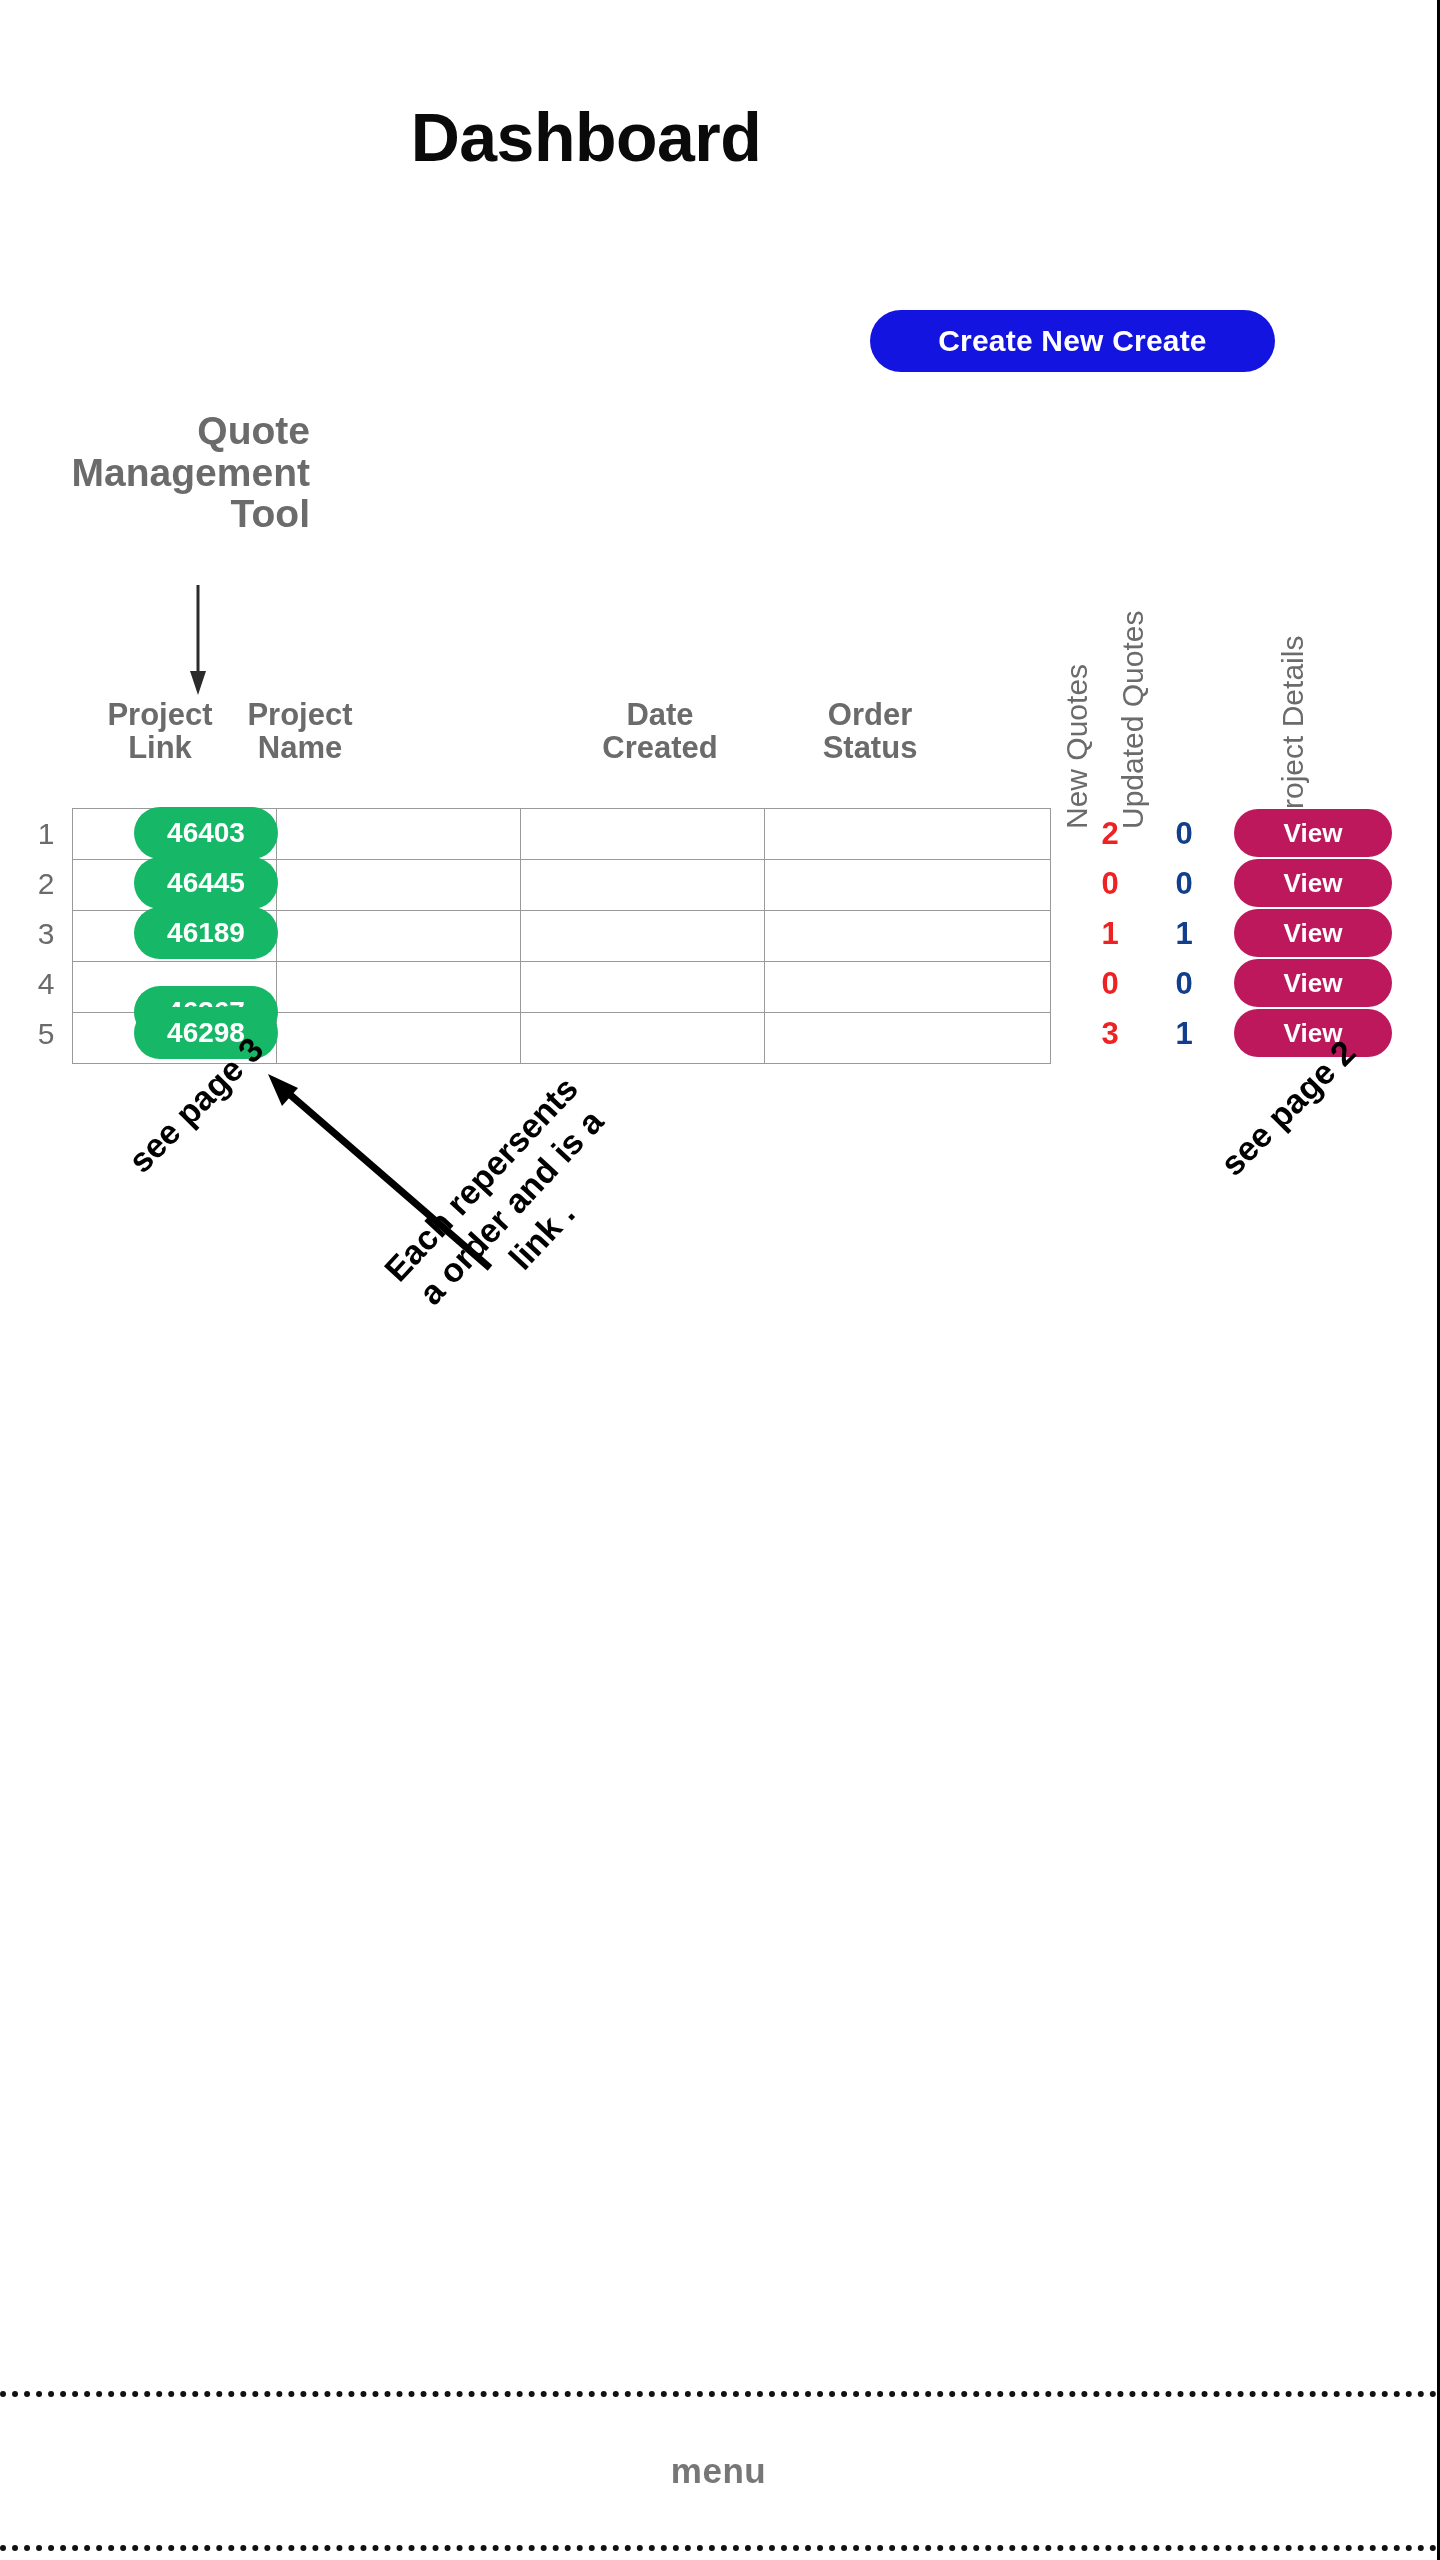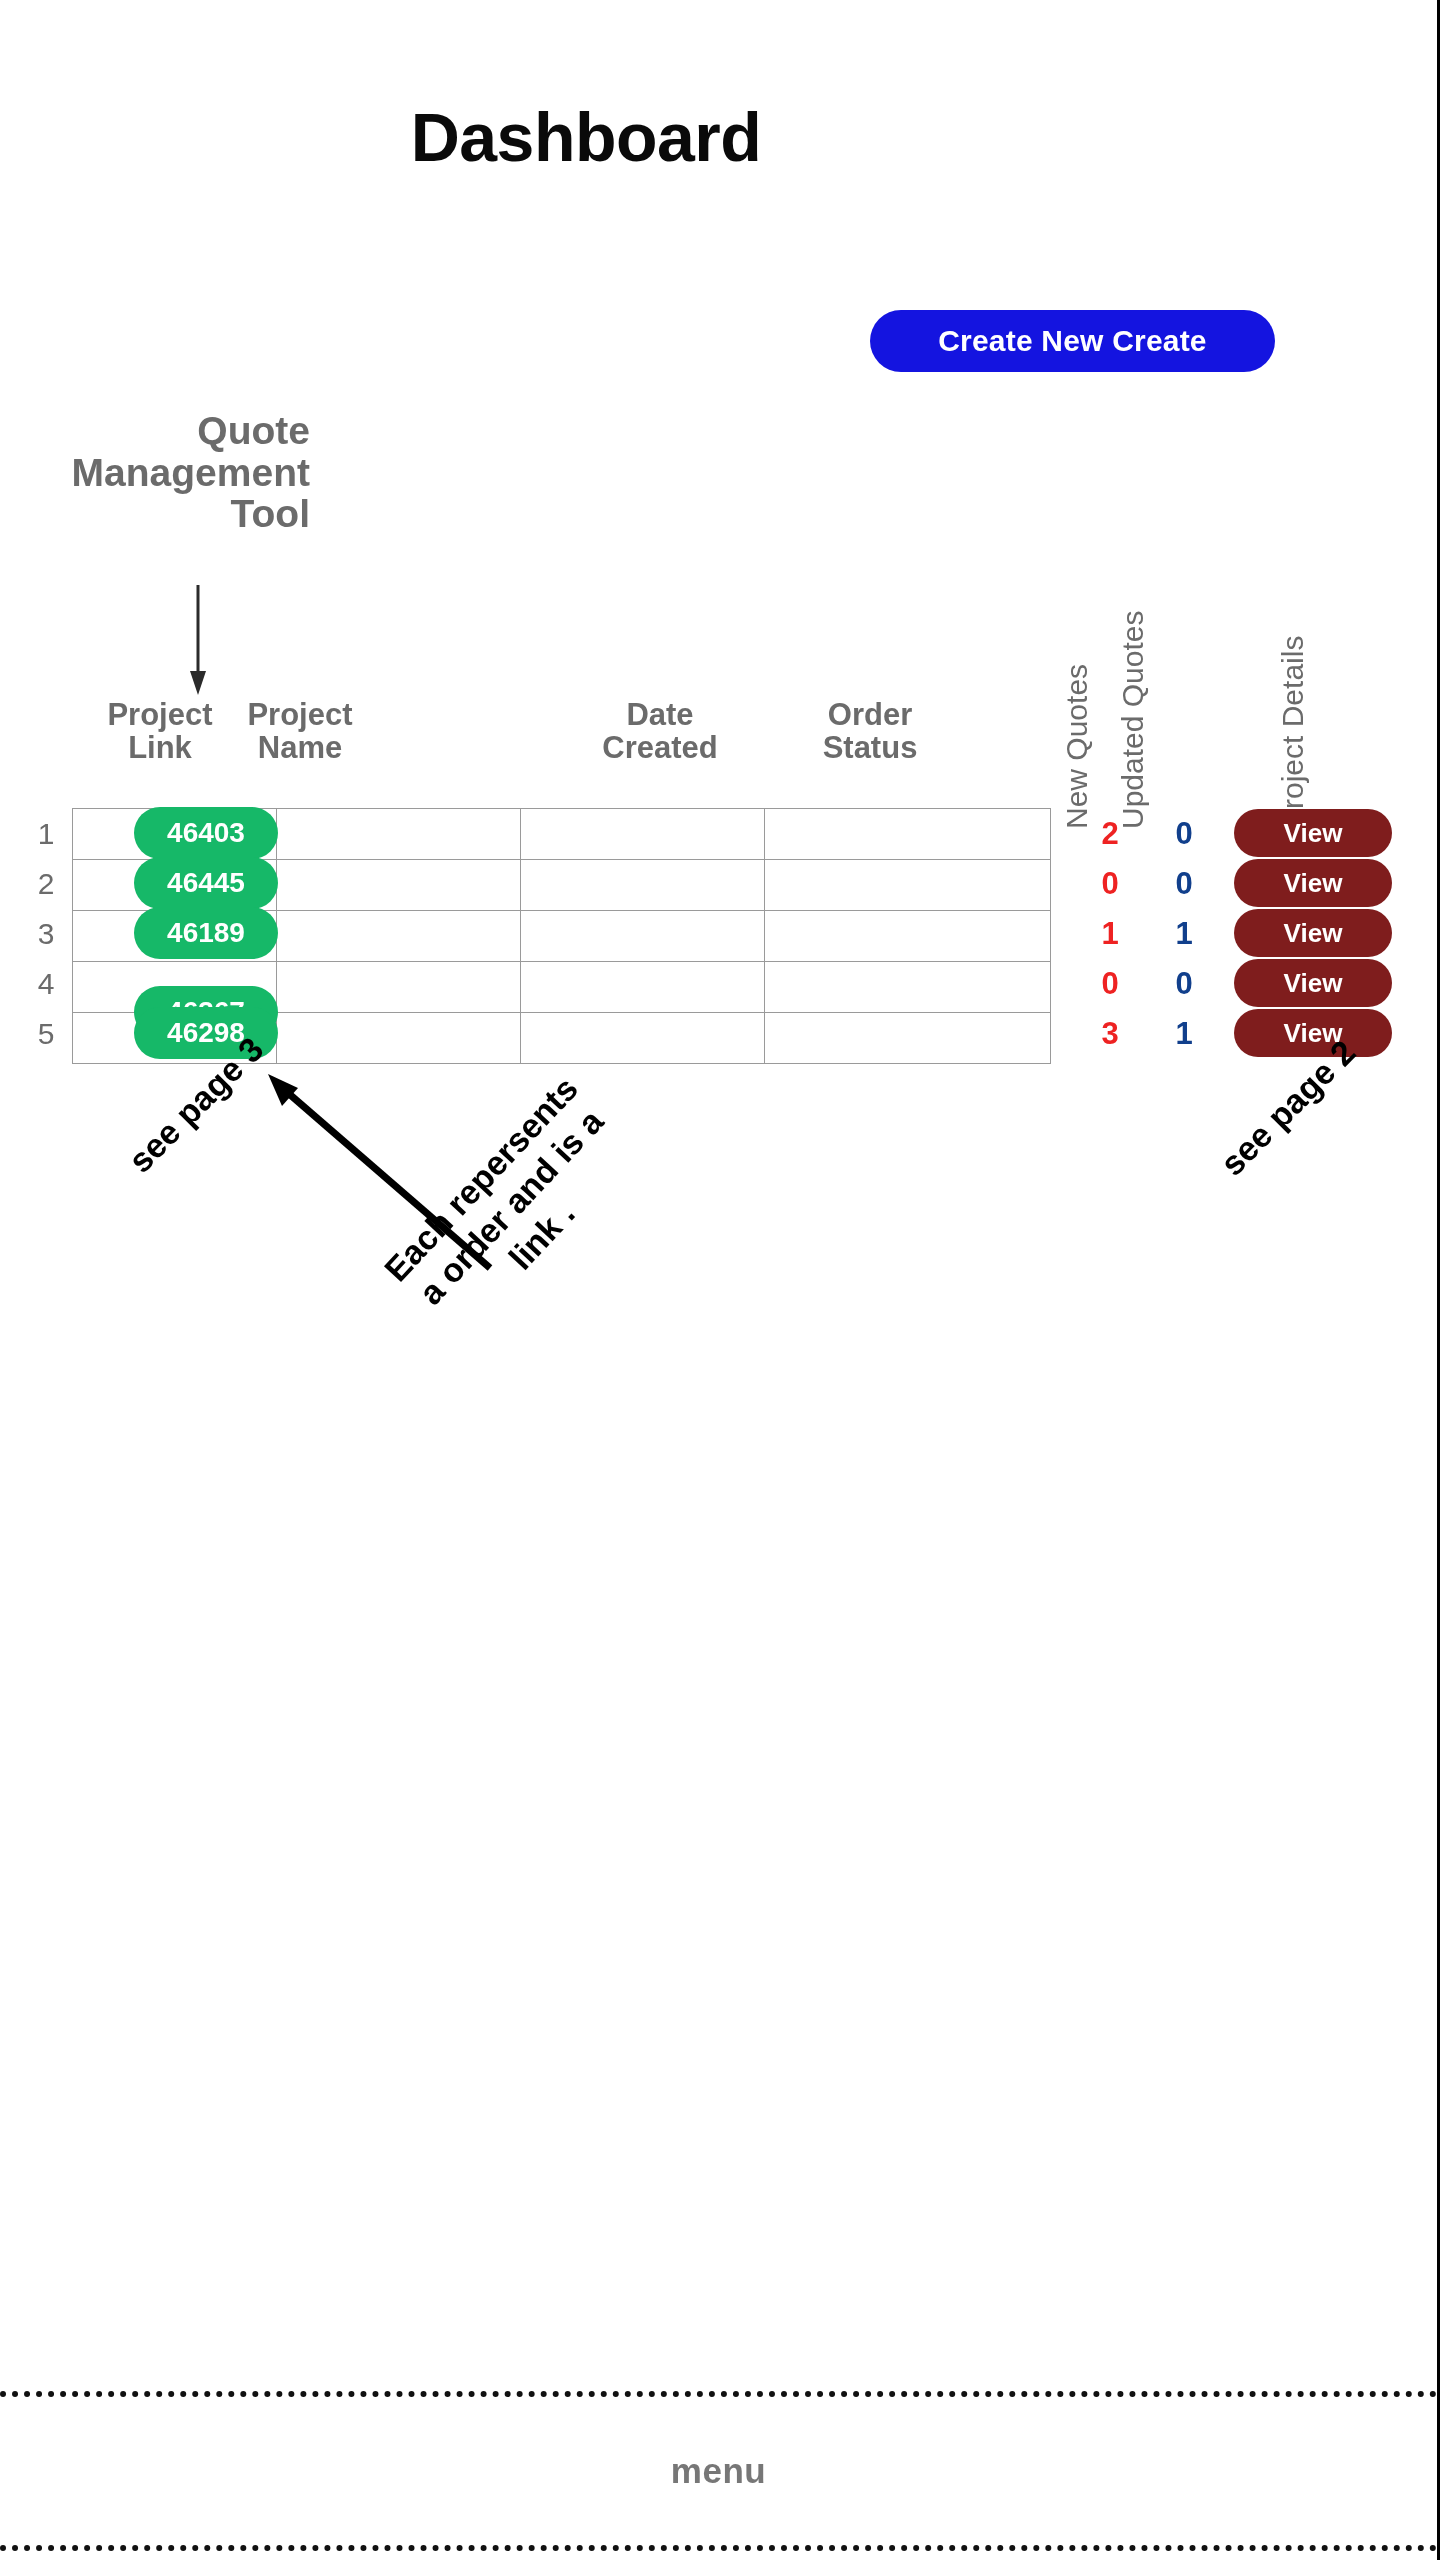--- a/index.html
+++ b/index.html
@@ -166,21 +166,21 @@
   }
   .qcount.new     { left: 1090px; color: #ee2222; }
   .qcount.updated { left: 1164px; color: #113f8c; }
 
   
   .view-btn {
     position: absolute;
     left: 1234px;
     width: 158px;
     height: 48px;
-    background: #7f1d1d;
+    background: #be185d;
     color: #ffffff;
     border: none;
     border-radius: 26px;
     font-family: "Liberation Sans", sans-serif;
     font-size: 26px;
     font-weight: 700;
     display: flex;
     align-items: center;
     justify-content: center;
     cursor: pointer;

